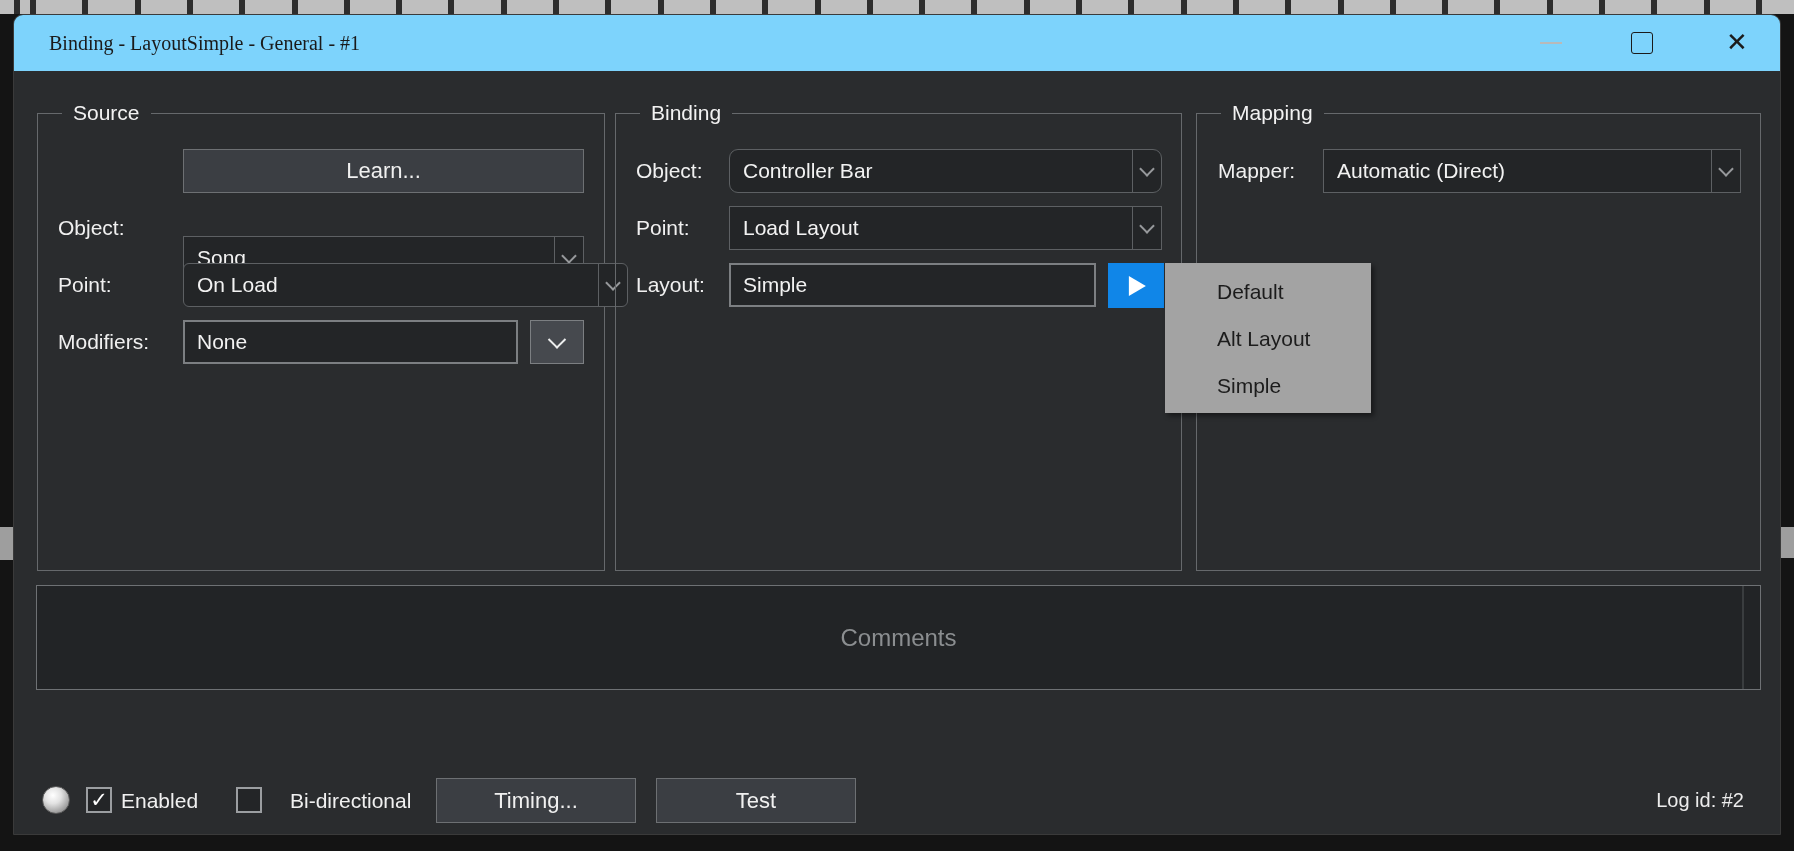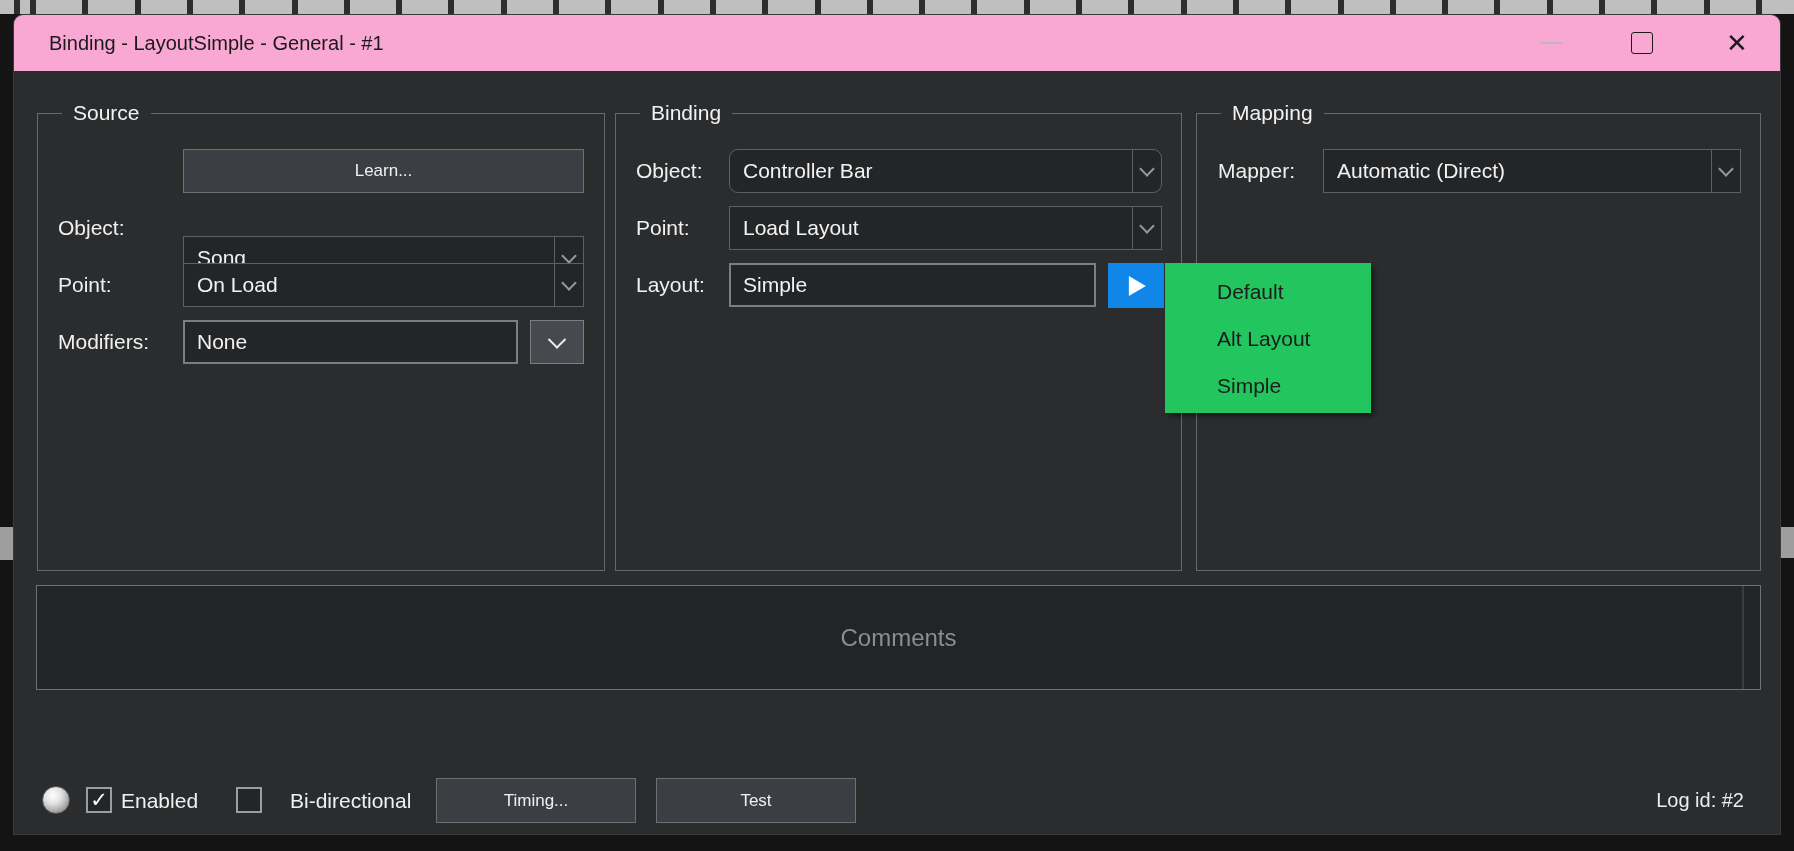--- a/index.html
+++ b/index.html
@@ -25,22 +25,23 @@
   
   .window {
     left: 13px; top: 14px; width: 1768px; height: 821px;
     background: #2a2c2e;
     border-radius: 10px 10px 0 0;
     overflow: hidden;
     border: 1px solid #3a3a3a;
   }
   .titlebar {
     left: 0; top: 0; width: 100%; height: 56px;
-    background: #f9a8d4;
+    background: #7dd3fc;
     color: #1a1a1a;
+    font-family: Liberation Serif, serif;
   }
   .title-text {
     position: absolute; left: 35px; top: 0; line-height: 56px;
     font-size: 20px; color: #1a1a1a; white-space: nowrap;
   }
   .win-btn { position: absolute; top: 0; width: 64px; height: 56px; }
   .win-btn.min  { left: 1505px; }
   .win-btn.max  { left: 1596px; }
   .win-btn.close{ left: 1691px; }
   .dash-icon { position:absolute; left: 21px; top: 27px; width: 22px; height: 2px; background: #b9b9b9; }
@@ -61,21 +62,21 @@
   .gb-target  { left: 601px;  top: 98px; width: 567px; height: 458px; }
   .gb-mapping { left: 1182px; top: 98px; width: 565px; height: 458px; }
 
   .row-label {
     font-size: 21px; line-height: 44px; color: #f0f0f0; white-space: nowrap; text-align: right;
   }
   .push-btn {
     background: #3b3e43;
     border: 1px solid #6d7073;
     color: #f0f0f0;
-    font-size: 17px; text-align: center; line-height: 42px;
+    font-size: 22px; text-align: center; line-height: 42px;
     cursor: default;
   }
   .combo {
     background: #232527;
     border: 1px solid #5d6063;
     height: 44px;
   }
   .combo .combo-value {
     position: absolute; left: 13px; top: 0; line-height: 42px;
     font-size: 21px; color: #f2f2f2; white-space: nowrap;
@@ -109,21 +110,21 @@
     position: absolute; left: 50%; top: 50%; transform: translate(-42%, -50%);
     width: 0; height: 0;
     border-left: 17px solid #ffffff;
     border-top: 10px solid rgba(0,0,0,0);
     border-bottom: 10px solid rgba(0,0,0,0);
   }
 
   
   .popup-menu {
     left: 1151px; top: 248px; width: 206px; height: 150px;
-    background: #22c55e;
+    background: #a3a3a3;
     box-shadow: 3px 3px 5px rgba(0,0,0,0.45);
     padding-top: 5px;
     z-index: 5;
   }
   .menu-item {
     height: 47px; line-height: 47px;
     padding-left: 52px;
     font-size: 21px; color: #1c1c1c;
     white-space: nowrap;
   }
@@ -194,21 +195,21 @@
 
   <span class="abs row-label" style="left:44px; top:191px;">Object:</span>
   <div class="abs combo" style="left:169px; top:191px; width:401px;margin-top:30px;">
     <span class="combo-value">Song</span>
     <span class="combo-arrow-zone">
         <span class="chev"></span>
       </span>
   </div>
 
   <span class="abs row-label" style="left:44px; top:248px;">Point:</span>
-  <div class="abs combo" style="left:169px; top:248px; width:401px;">
+  <div class="abs combo" style="left:169px; top:248px; width:445px;border-radius:6px;">
     <span class="combo-value">On Load</span>
     <span class="combo-arrow-zone">
         <span class="chev"></span>
       </span>
   </div>
 
   <span class="abs row-label" style="left:44px; top:305px;">Modifiers:</span>
   <div class="abs textfield" style="left:169px; top:305px; width:335px;">
     <span class="tf-value">None</span>
   </div>

